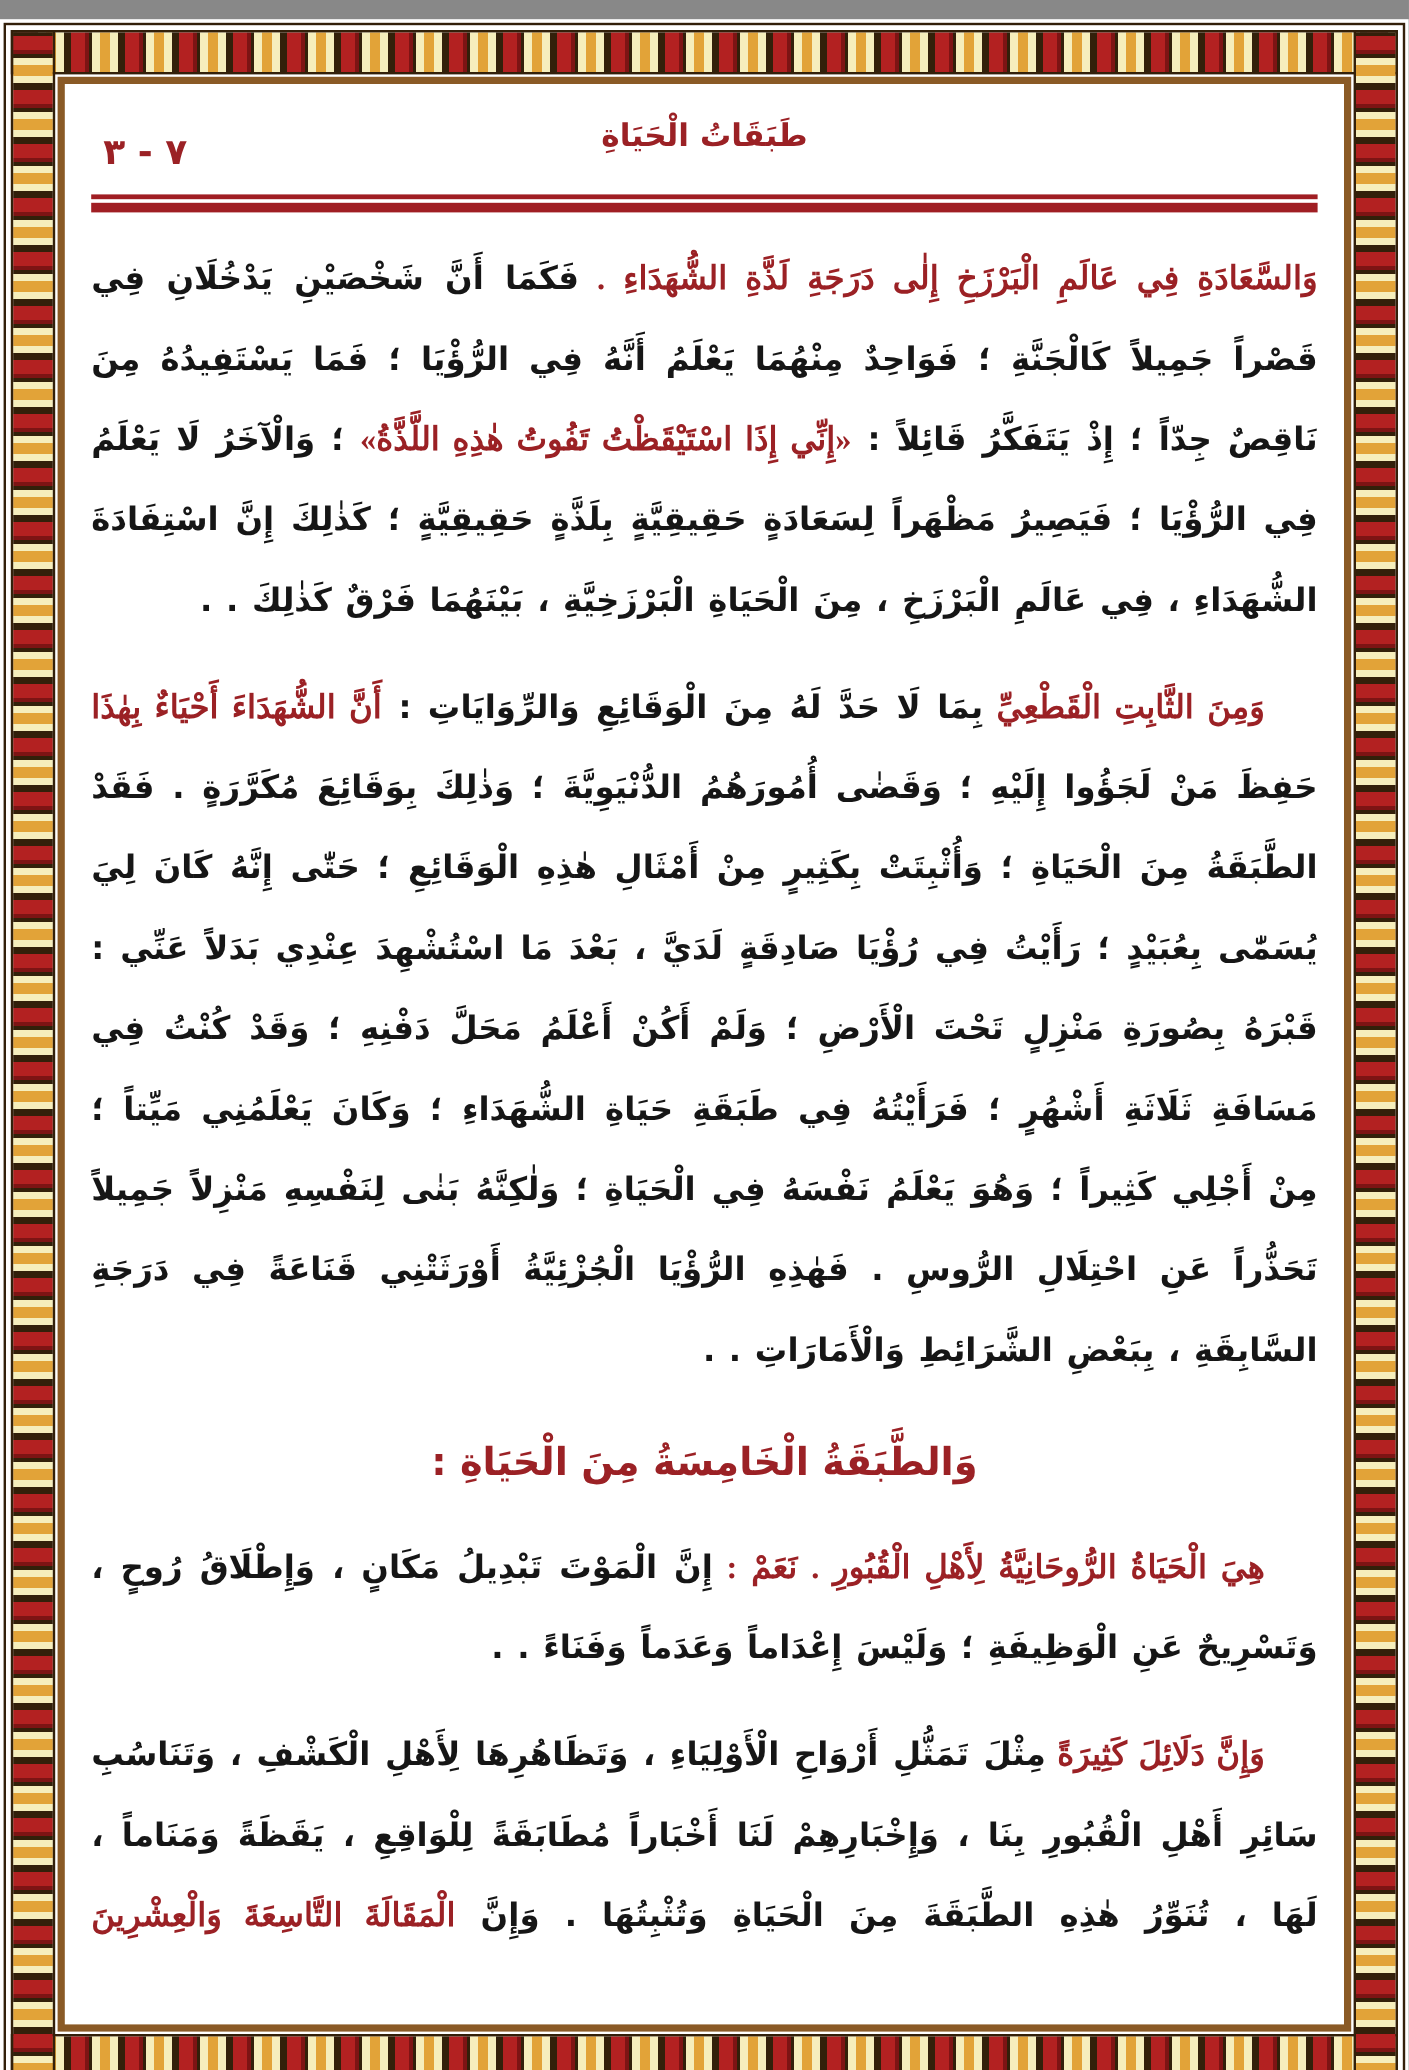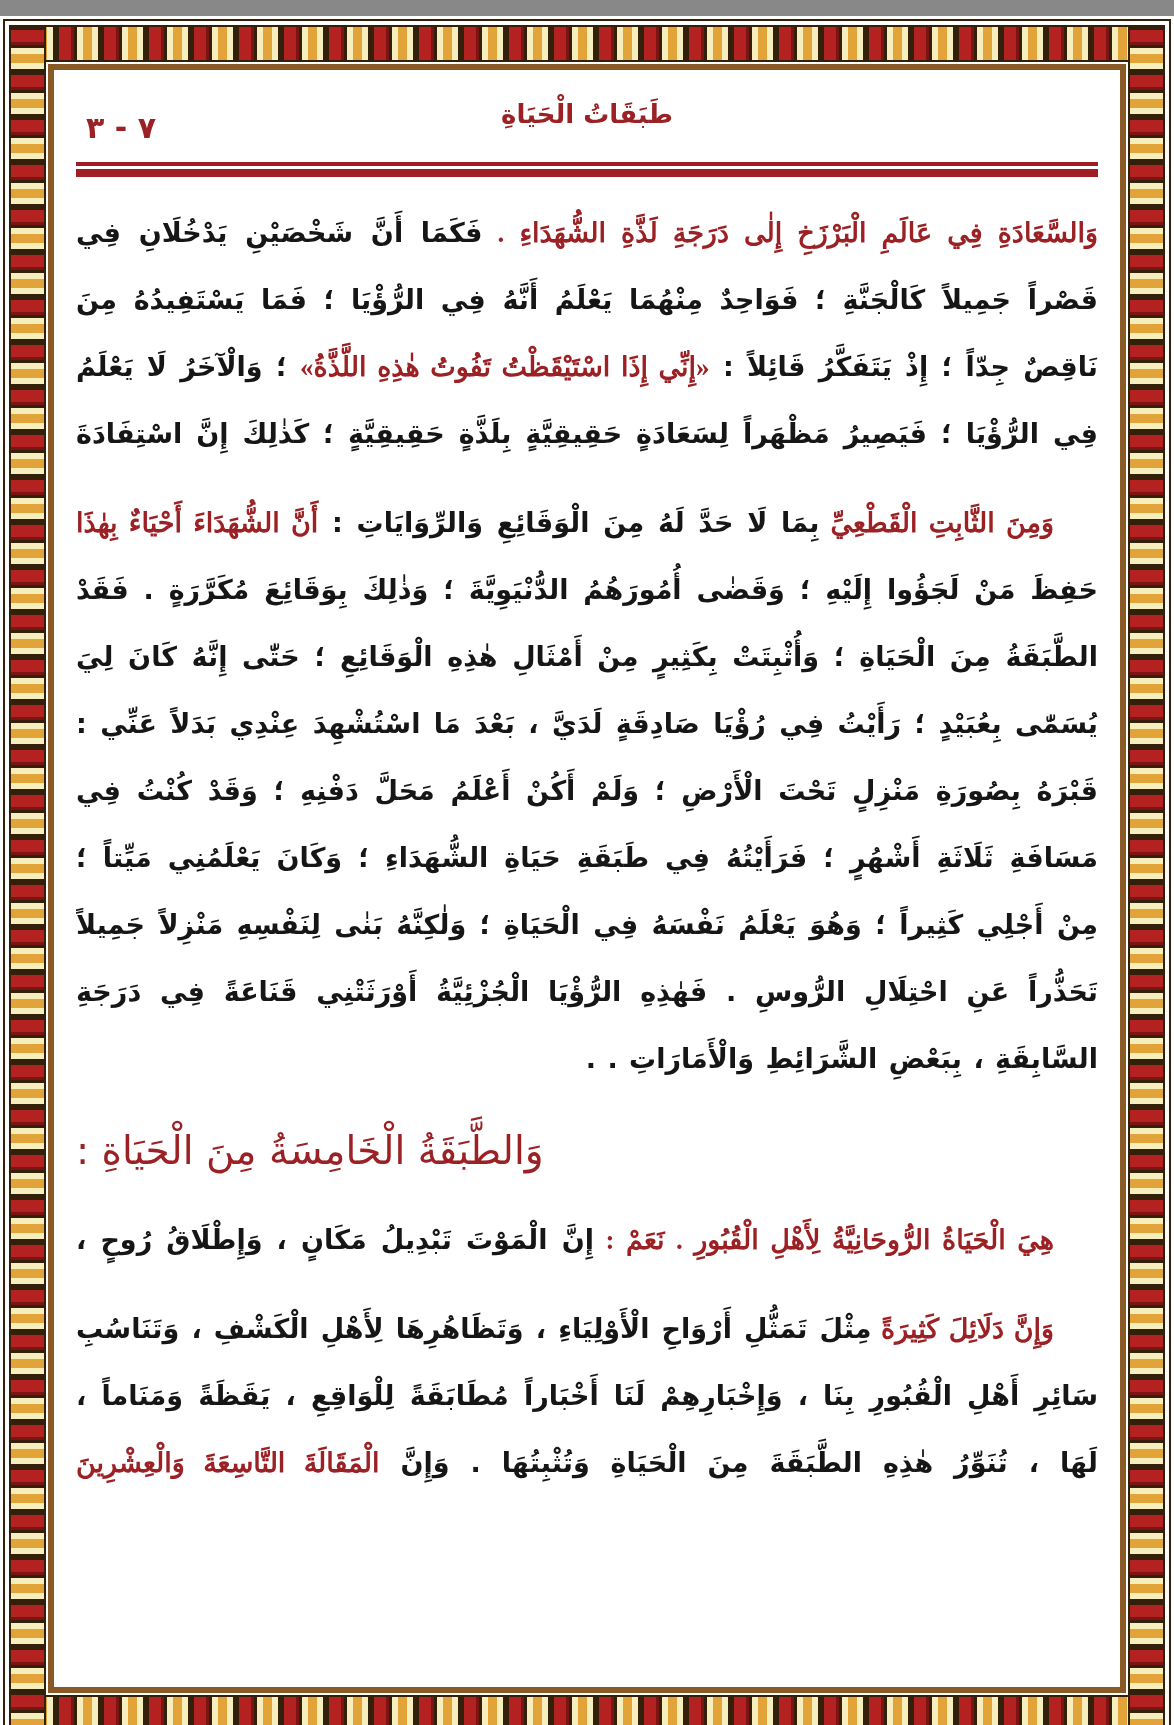--- a/index.html
+++ b/index.html
@@ -62,22 +62,22 @@
   .para.indent .line:first-child{text-indent:44px;}
   .line{
     height:67px;line-height:67px;overflow:hidden;
     text-align:justify;text-align-last:justify;
     word-spacing:2px;
   }
   .line.last{text-align-last:right;}
   .run.red{color:var(--accent);font-family:Liberation Serif, serif;}
   .run.blk{color:var(--ink);}
   .heading{
-    text-align:left;color:var(--accent);font-weight:normal;
-    font-size:39px;height:74px;line-height:74px;margin:18px 0;
+    text-align:center;color:var(--accent);font-weight:bold;
+    font-size:32px;height:74px;line-height:74px;margin:18px 0;
   }
 </style>
 </head>
 <body>
 
 <div class="page">
   <div class="frame-outer"></div>
   <div class="band h top"></div>
   <div class="band h bottom"></div>
   <div class="band v left"></div>
@@ -92,35 +92,37 @@
     <div class="rule">
       <div class="r1"></div>
       <div class="r2"></div>
     </div>
     <div class="body">
         <div class="para">
           <div class="line"><span class="run red">وَالسَّعَادَةِ فِي عَالَمِ الْبَرْزَخِ إِلٰى دَرَجَةِ لَذَّةِ الشُّهَدَاءِ . </span><span class="run blk">فَكَمَا أَنَّ شَخْصَيْنِ يَدْخُلَانِ فِي الرُّؤْيَا ،</span></div>
           <div class="line"><span class="run blk">قَصْراً جَمِيلاً كَالْجَنَّةِ ؛ فَوَاحِدٌ مِنْهُمَا يَعْلَمُ أَنَّهُ فِي الرُّؤْيَا ؛ فَمَا يَسْتَفِيدُهُ مِنَ الذَّوْقِ وَاللَّذَّةِ ،</span></div>
           <div class="line"><span class="run blk">نَاقِصٌ جِدّاً ؛ إِذْ يَتَفَكَّرُ قَائِلاً : </span><span class="run red">«إِنِّي إِذَا اسْتَيْقَظْتُ تَفُوتُ هٰذِهِ اللَّذَّةُ»</span><span class="run blk"> ؛ وَالْآخَرُ لَا يَعْلَمُ أَنَّهُ</span></div>
           <div class="line"><span class="run blk">فِي الرُّؤْيَا ؛ فَيَصِيرُ مَظْهَراً لِسَعَادَةٍ حَقِيقِيَّةٍ بِلَذَّةٍ حَقِيقِيَّةٍ ؛ كَذٰلِكَ إِنَّ اسْتِفَادَةَ الْأَمْوَاتِ ، وَتَنَعُّمَ</span></div>
+          <div class="line last"><span class="run blk">الشُّهَدَاءِ ، فِي عَالَمِ الْبَرْزَخِ ، مِنَ الْحَيَاةِ الْبَرْزَخِيَّةِ ، بَيْنَهُمَا فَرْقٌ كَذٰلِكَ . .</span></div>
         </div>
         <div class="para indent">
           <div class="line"><span class="run red">وَمِنَ الثَّابِتِ الْقَطْعِيِّ </span><span class="run blk">بِمَا لَا حَدَّ لَهُ مِنَ الْوَقَائِعِ وَالرِّوَايَاتِ : </span><span class="run red">أَنَّ الشُّهَدَاءَ أَحْيَاءٌ بِهٰذَا</span></div>
           <div class="line"><span class="run blk">حَفِظَ مَنْ لَجَؤُوا إِلَيْهِ ؛ وَقَضٰى أُمُورَهُمُ الدُّنْيَوِيَّةَ ؛ وَذٰلِكَ بِوَقَائِعَ مُكَرَّرَةٍ . فَقَدْ نُوِّرَتْ هٰذِهِ</span></div>
           <div class="line"><span class="run blk">الطَّبَقَةُ مِنَ الْحَيَاةِ ؛ وَأُثْبِتَتْ بِكَثِيرٍ مِنْ أَمْثَالِ هٰذِهِ الْوَقَائِعِ ؛ حَتّٰى إِنَّهُ كَانَ لِيَ تِلْمِيذٌ وَابْنُ أُخْتِي</span></div>
           <div class="line"><span class="run blk">يُسَمّٰى بِعُبَيْدٍ ؛ رَأَيْتُ فِي رُؤْيَا صَادِقَةٍ لَدَيَّ ، بَعْدَ مَا اسْتُشْهِدَ عِنْدِي بَدَلاً عَنِّي : أَنِّي دَخَلْتُ</span></div>
           <div class="line"><span class="run blk">قَبْرَهُ بِصُورَةِ مَنْزِلٍ تَحْتَ الْأَرْضِ ؛ وَلَمْ أَكُنْ أَعْلَمُ مَحَلَّ دَفْنِهِ ؛ وَقَدْ كُنْتُ فِي الْأَسْرِ عَلٰى</span></div>
           <div class="line"><span class="run blk">مَسَافَةِ ثَلَاثَةِ أَشْهُرٍ ؛ فَرَأَيْتُهُ فِي طَبَقَةِ حَيَاةِ الشُّهَدَاءِ ؛ وَكَانَ يَعْلَمُنِي مَيِّتاً ؛ وَذَكَرَ أَنَّهُ بَكٰى</span></div>
           <div class="line"><span class="run blk">مِنْ أَجْلِي كَثِيراً ؛ وَهُوَ يَعْلَمُ نَفْسَهُ فِي الْحَيَاةِ ؛ وَلٰكِنَّهُ بَنٰى لِنَفْسِهِ مَنْزِلاً جَمِيلاً تَحْتَ الْأَرْضِ ،</span></div>
           <div class="line"><span class="run blk">تَحَذُّراً عَنِ احْتِلَالِ الرُّوسِ . فَهٰذِهِ الرُّؤْيَا الْجُزْئِيَّةُ أَوْرَثَتْنِي قَنَاعَةً فِي دَرَجَةِ الشُّهُودِ ، بِالْحَقِيقَةِ</span></div>
           <div class="line last"><span class="run blk">السَّابِقَةِ ، بِبَعْضِ الشَّرَائِطِ وَالْأَمَارَاتِ . .</span></div>
         </div>
         <div class="heading">وَالطَّبَقَةُ الْخَامِسَةُ مِنَ الْحَيَاةِ :</div>
         <div class="para indent">
           <div class="line"><span class="run red">هِيَ الْحَيَاةُ الرُّوحَانِيَّةُ لِأَهْلِ الْقُبُورِ . نَعَمْ : </span><span class="run blk">إِنَّ الْمَوْتَ تَبْدِيلُ مَكَانٍ ، وَإِطْلَاقُ رُوحٍ ،</span></div>
+          <div class="line last"><span class="run blk">وَتَسْرِيحٌ عَنِ الْوَظِيفَةِ ؛ وَلَيْسَ إِعْدَاماً وَعَدَماً وَفَنَاءً . .</span></div>
         </div>
         <div class="para indent">
           <div class="line"><span class="run red">وَإِنَّ دَلَائِلَ كَثِيرَةً </span><span class="run blk">مِثْلَ تَمَثُّلِ أَرْوَاحِ الْأَوْلِيَاءِ ، وَتَظَاهُرِهَا لِأَهْلِ الْكَشْفِ ، وَتَنَاسُبِ</span></div>
           <div class="line"><span class="run blk">سَائِرِ أَهْلِ الْقُبُورِ بِنَا ، وَإِخْبَارِهِمْ لَنَا أَخْبَاراً مُطَابَقَةً لِلْوَاقِعِ ، يَقَظَةً وَمَنَاماً ، بِوَقَائِعَ لَا حَدَّ</span></div>
           <div class="line"><span class="run blk">لَهَا ، تُنَوِّرُ هٰذِهِ الطَّبَقَةَ مِنَ الْحَيَاةِ وَتُثْبِتُهَا . وَإِنَّ </span><span class="run red">الْمَقَالَةَ التَّاسِعَةَ وَالْعِشْرِينَ </span></div>
         </div>
       </div>
   </div>
 </div>
 

